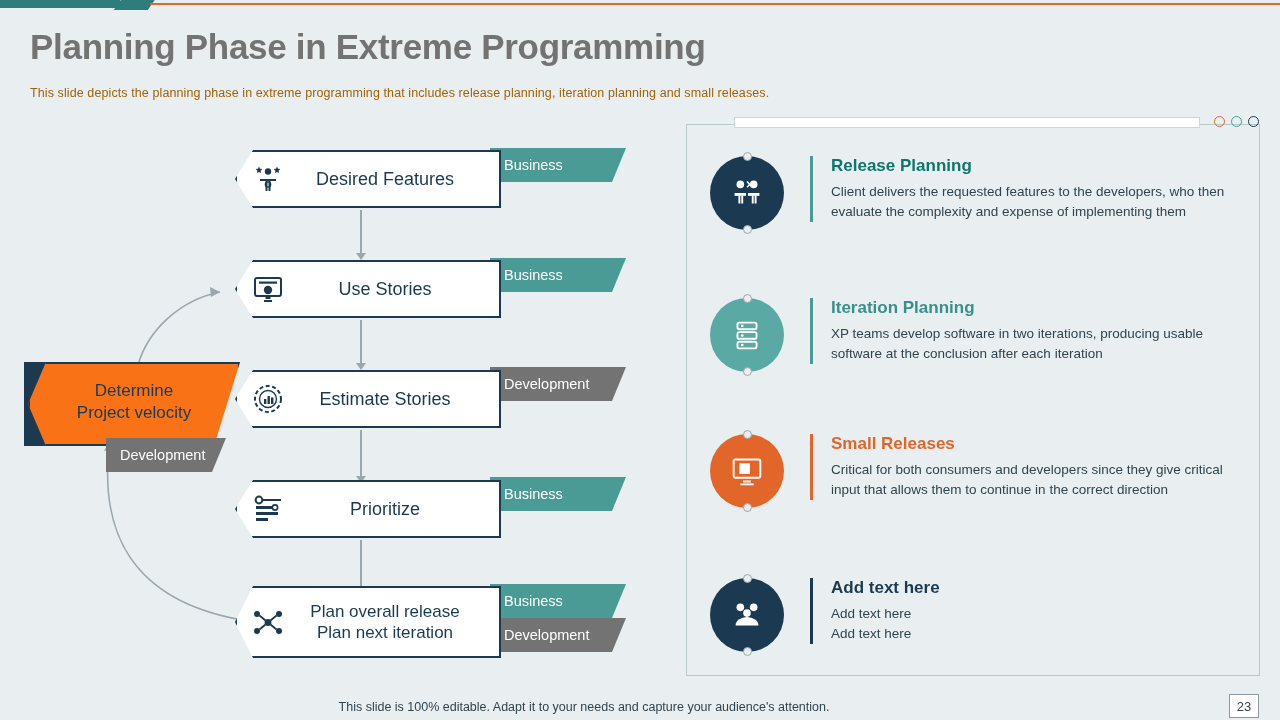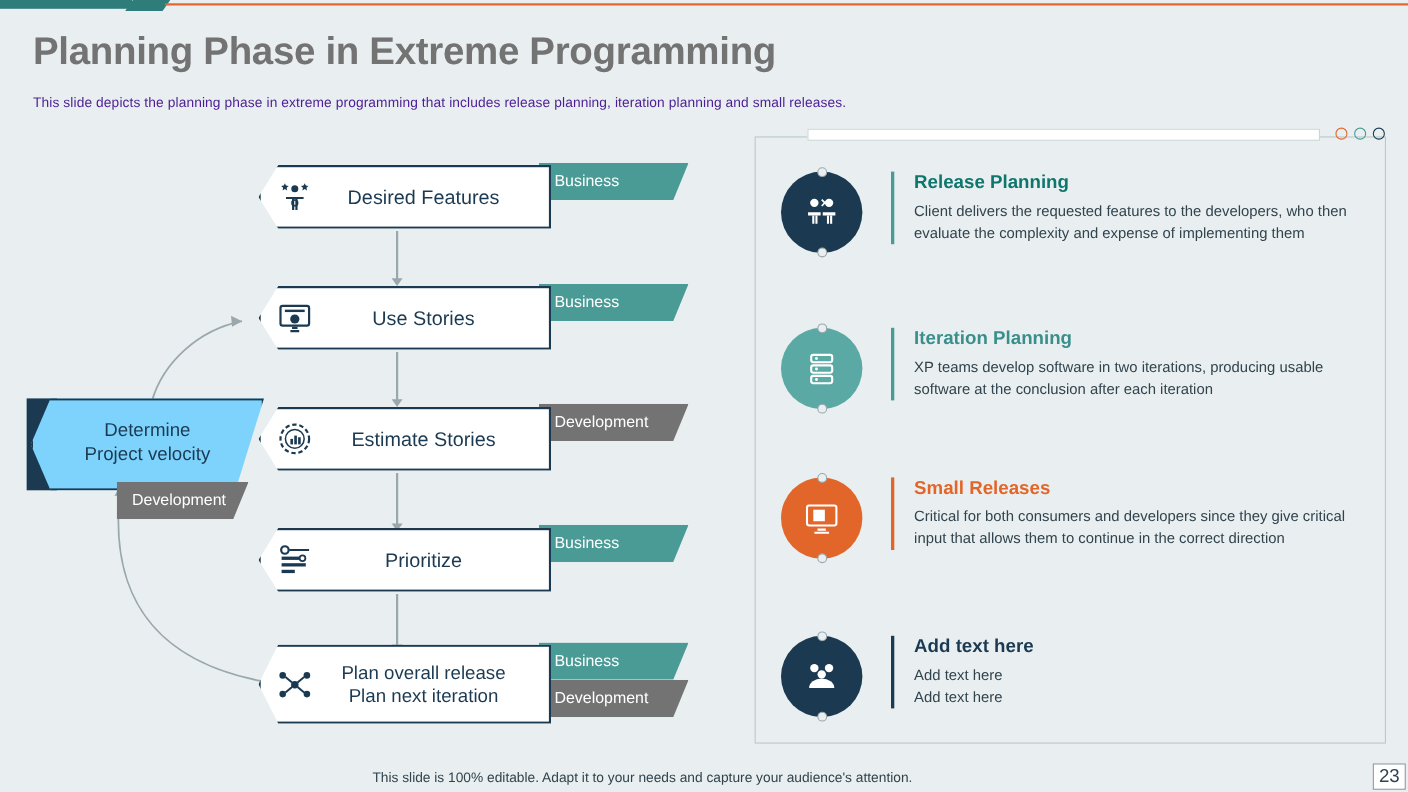--- a/index.html
+++ b/index.html
@@ -46,21 +46,21 @@
     left: 30px; top: 27px;
     font-size: 35px;
     font-weight: bold;
     color: #737373;
     letter-spacing: -0.3px;
   }
   .subtitle {
     position: absolute;
     left: 30px; top: 86px;
     font-size: 12.5px;
-    color: #4c1d95;
+    color: #a16207;
     letter-spacing: 0.1px;
   }
 
   
   .flow {
     position: absolute;
     left: 20px; top: 130px;
     width: 650px; height: 545px;
   }
   .node {
@@ -115,21 +115,21 @@
   }
   .arrowhead {
     position: absolute;
     width: 0; height: 0;
     border-left: 5px solid transparent;
     border-right: 5px solid transparent;
     border-top: 7px solid #9aa7ad;
   }
   .determine-box {
     position: absolute;
-    background: #7dd3fc;
+    background: #f97316;
     border: 2px solid #1b3a52;
     box-sizing: border-box;
   }
   .determine-arrow {
     position: absolute;
     background: #1b3a52;
   }
 
   
   .right-panel {
@@ -208,26 +208,26 @@
   .footer-note {
     position: absolute;
     left: 0; top: 700px;
     width: 1168px;
     text-align: center;
     font-size: 12.5px;
     color: #31434d;
   }
   .page-num {
     position: absolute;
-    right: 2px; top: 694px;
+    right: 21px; top: 694px;
     width: 28px; height: 22px;
     border: 1px solid #8c9aa0;
     background: #ffffff;
     color: #31434d;
-    font-size: 17px;
+    font-size: 13px;
     display: flex;
     align-items: center;
     justify-content: center;
   }
 </style>
 </head>
 <body>
 
 <div class="slide">
 

